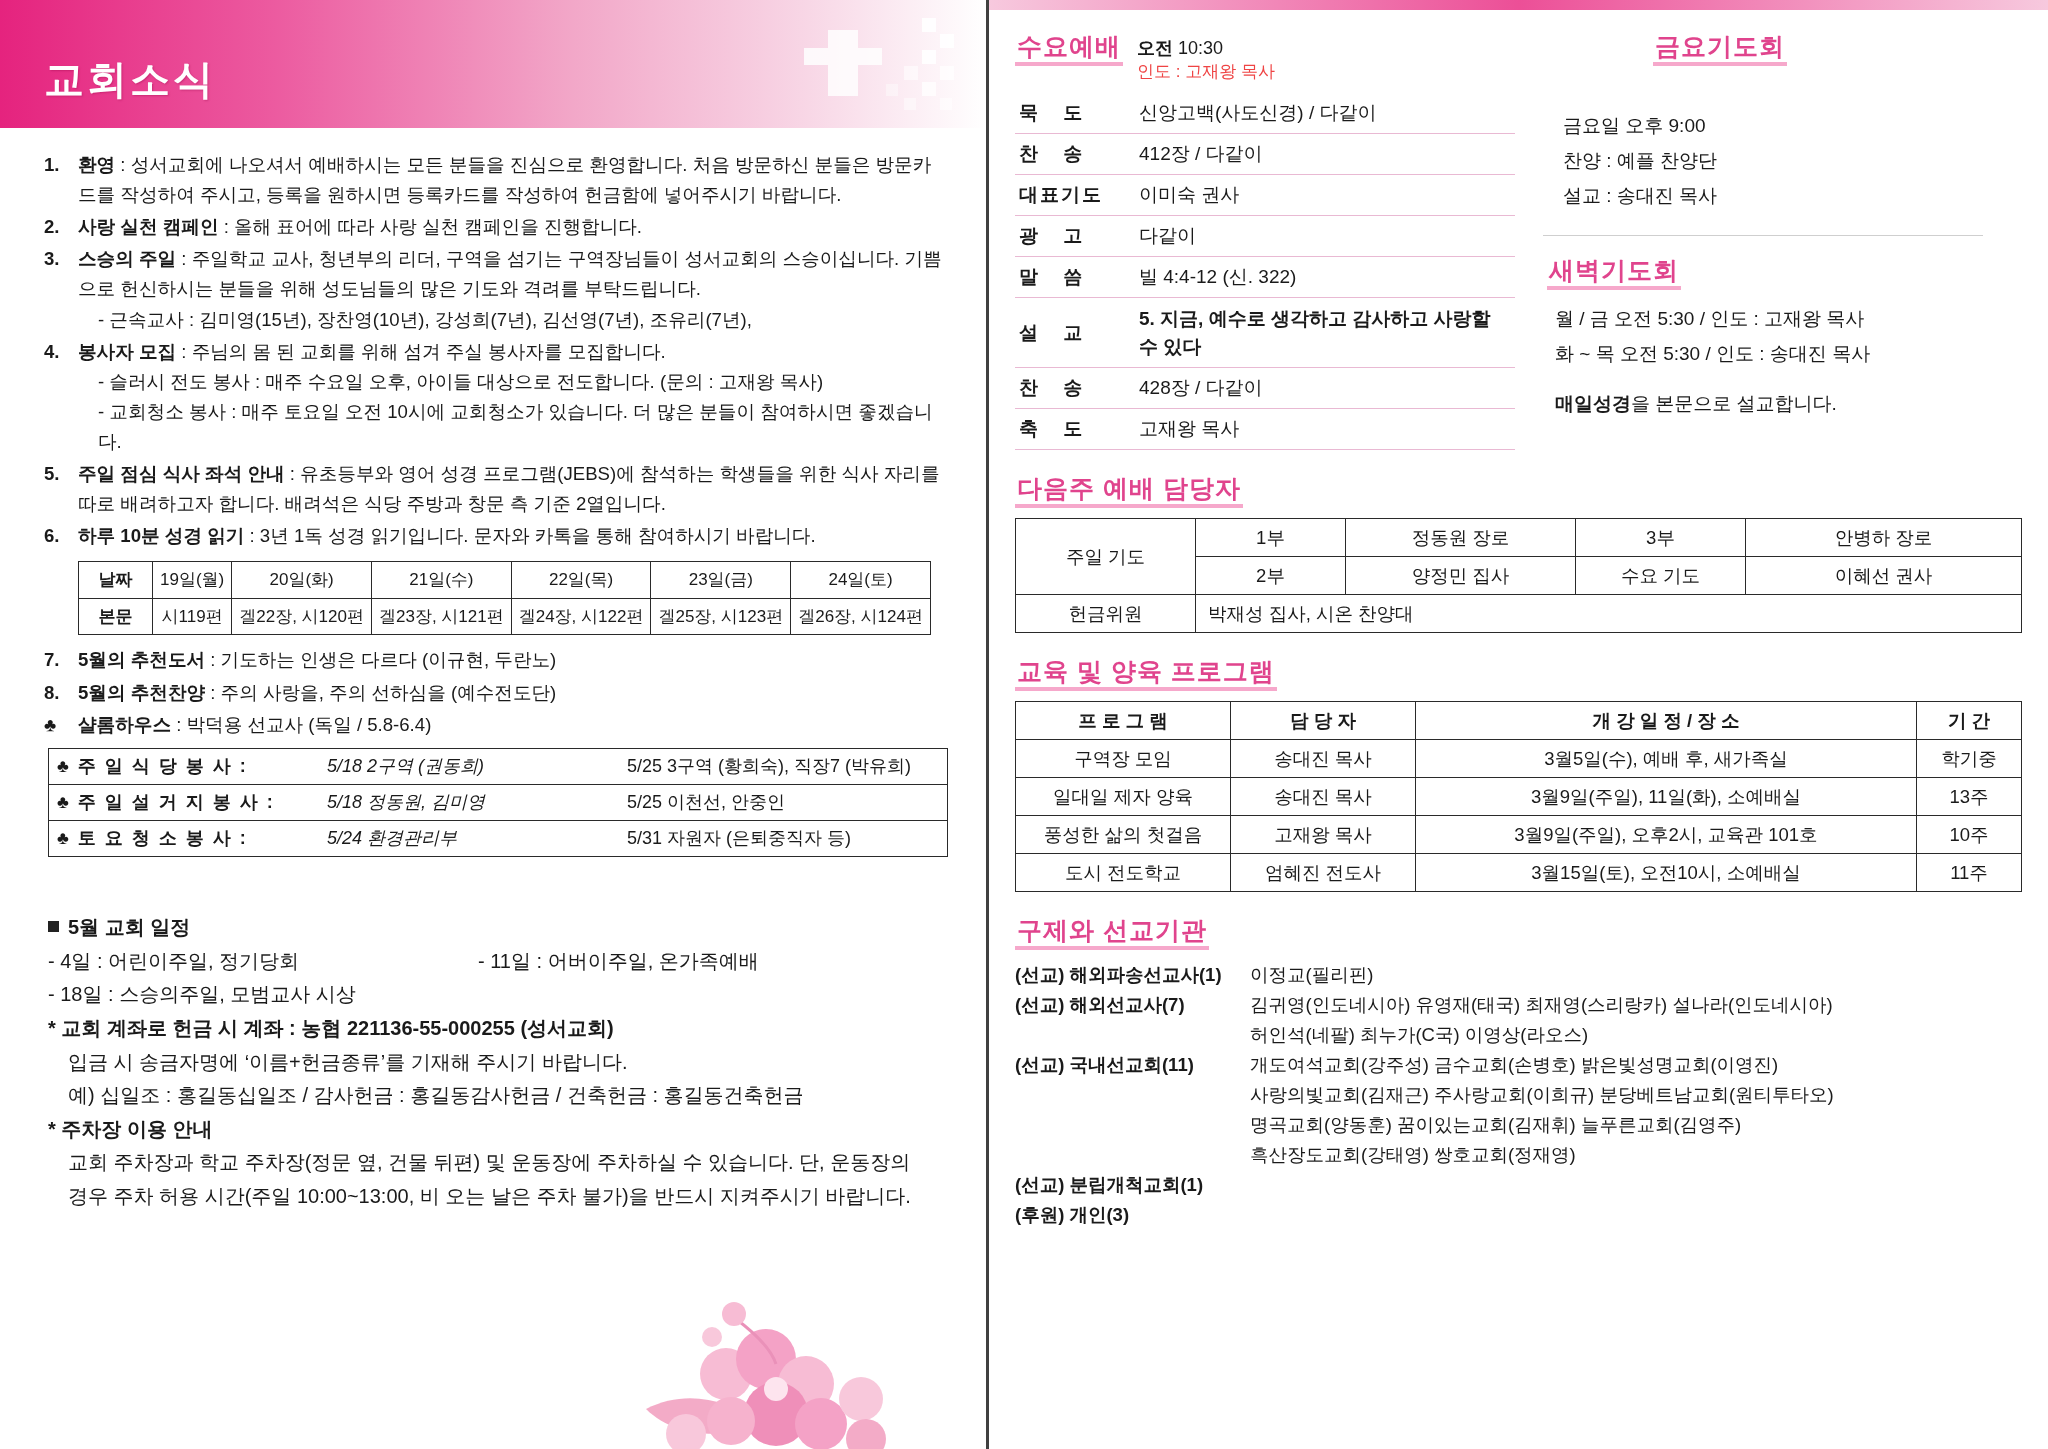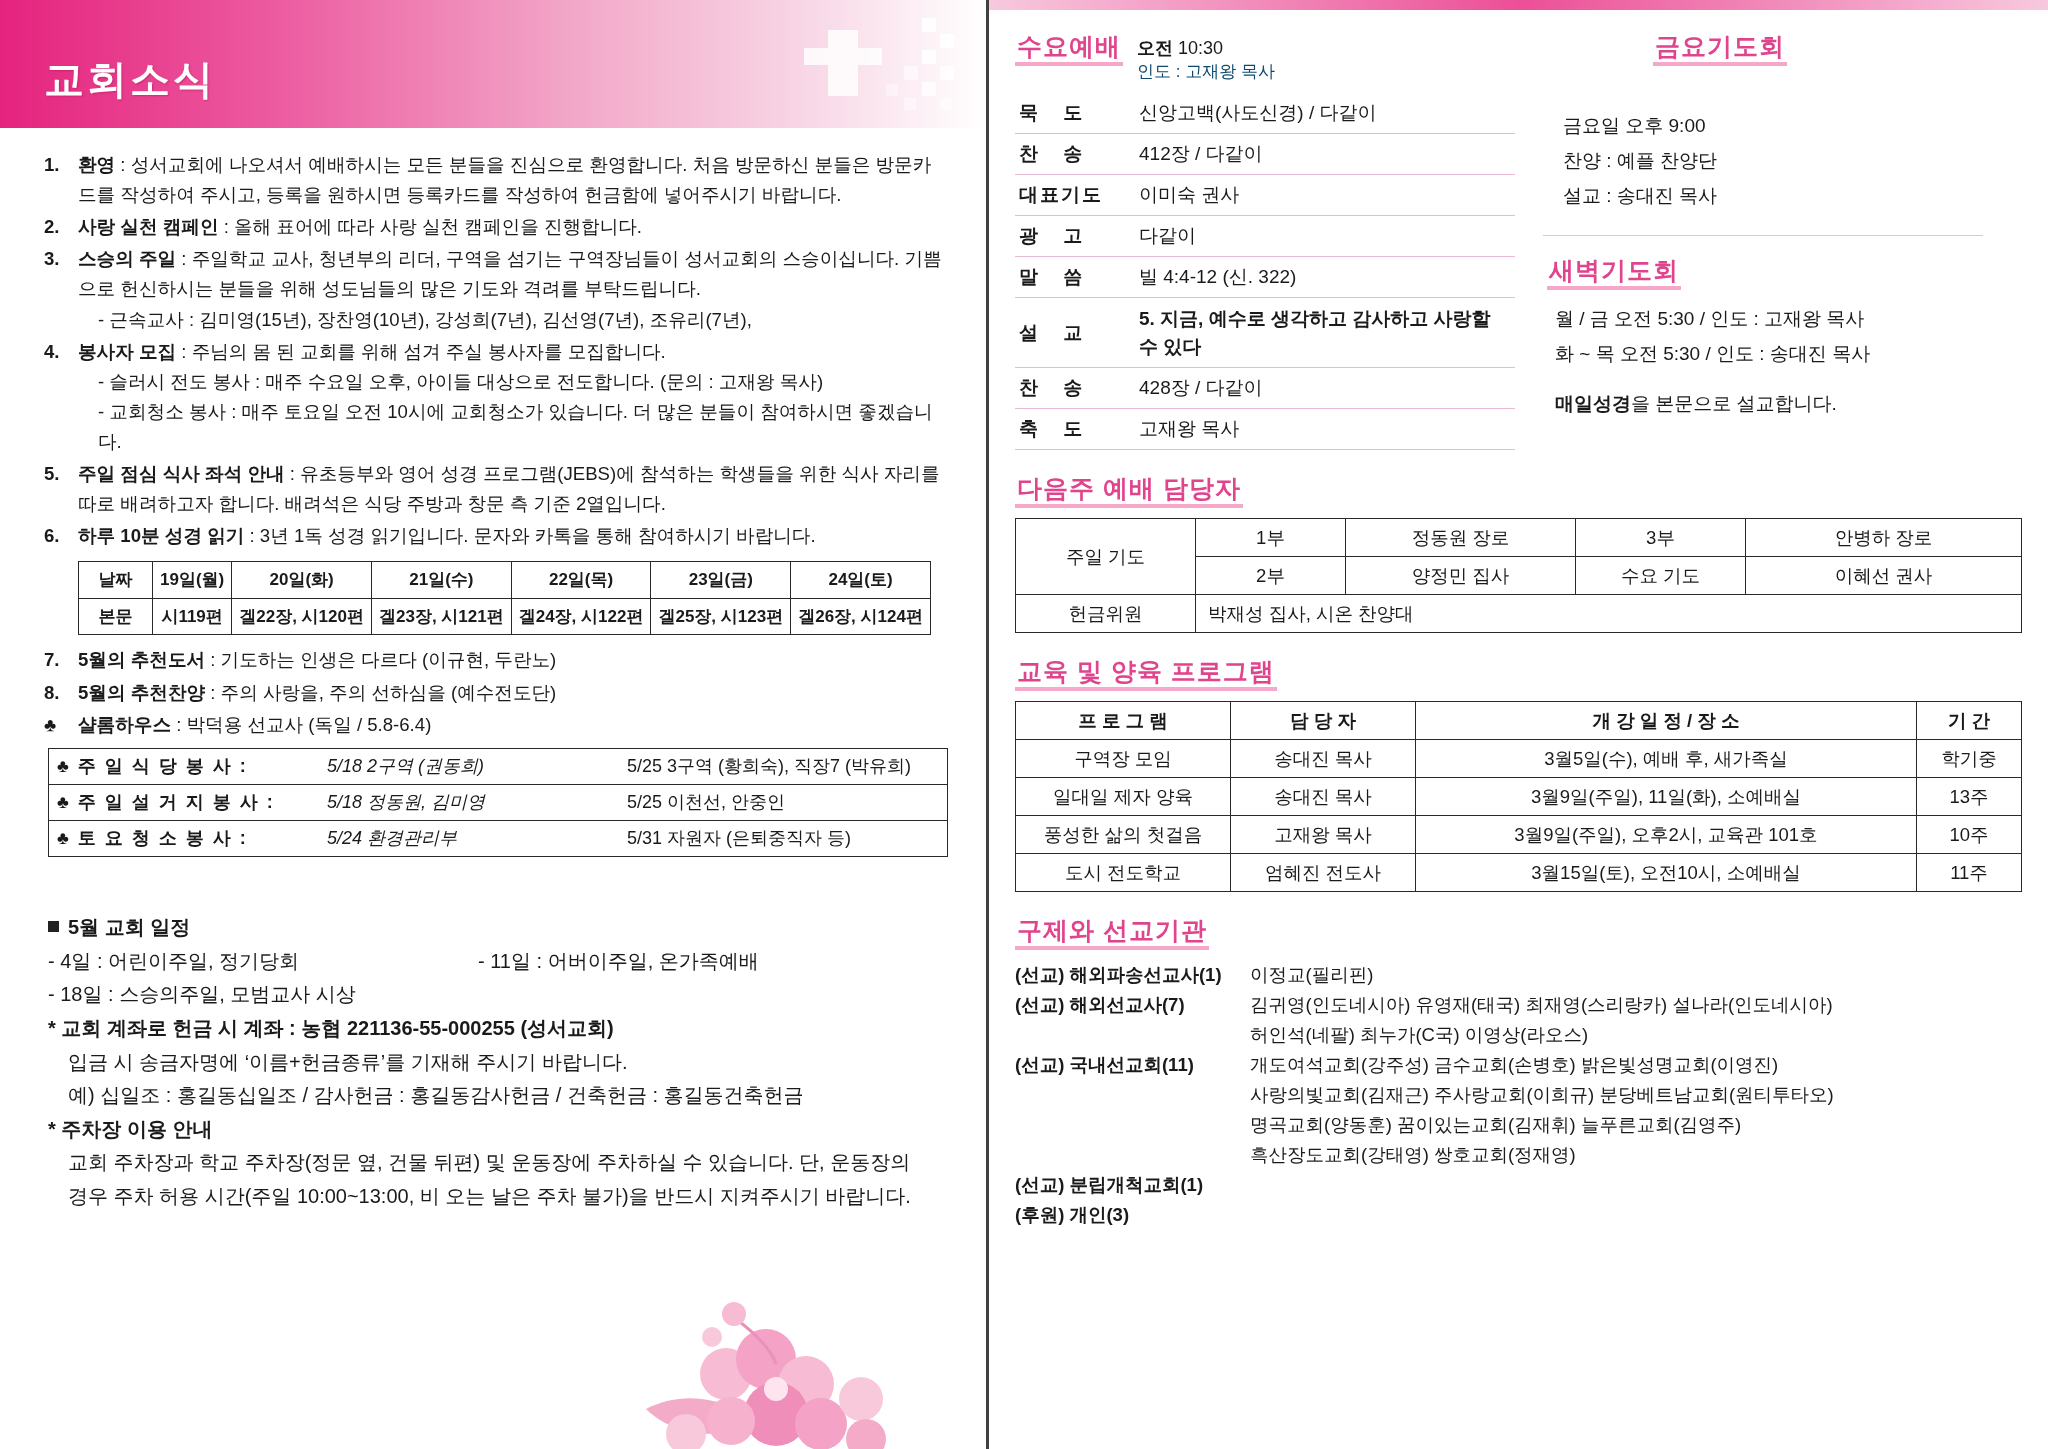--- a/index.html
+++ b/index.html
@@ -84,21 +84,21 @@
   
   table.tbl {
     border-collapse: collapse;
     margin: 10px 0 10px 40px;
     font-size: 17px;
   }
   table.tbl td, table.tbl th {
     border: 1.4px solid #2a2a2a;
     padding: 4px 7px;
     text-align: center;
-    font-weight: bold;
+    font-weight: normal;
     white-space: nowrap;
   }
   table.tbl td.hcell { font-weight: bold; width: 74px; }
 
   .clover { font-size: 18px; }
   .serve-wrap {
     border: 1.5px solid #2a2a2a;
     margin: 8px 0 0 10px;
     width: 900px;
   }
@@ -158,21 +158,21 @@
     position: absolute; left:0; bottom:0; width: 100%; height: 4px;
     background: #f6a8cb;
   }
   .two-col { display: flex; gap: 18px; padding-top: 30px; }
   .col-l { width: 500px; }
   .col-r { width: 460px; }
 
   .svc-head { display:flex; align-items: flex-start; gap: 14px; }
   .svc-time { font-size: 18px; padding-top: 6px; }
   .svc-time .t { font-weight: bold; }
-  .svc-lead { font-size: 17px; color:#0c4a6e; }
+  .svc-lead { font-size: 17px; color:#ef4444; }
 
   table.order {
     width: 100%;
     border-collapse: collapse;
     margin-top: 10px;
     font-size: 19px;
   }
   table.order td {
     border-bottom: 1.3px solid #e9b9d3;
     padding: 7px 4px;

